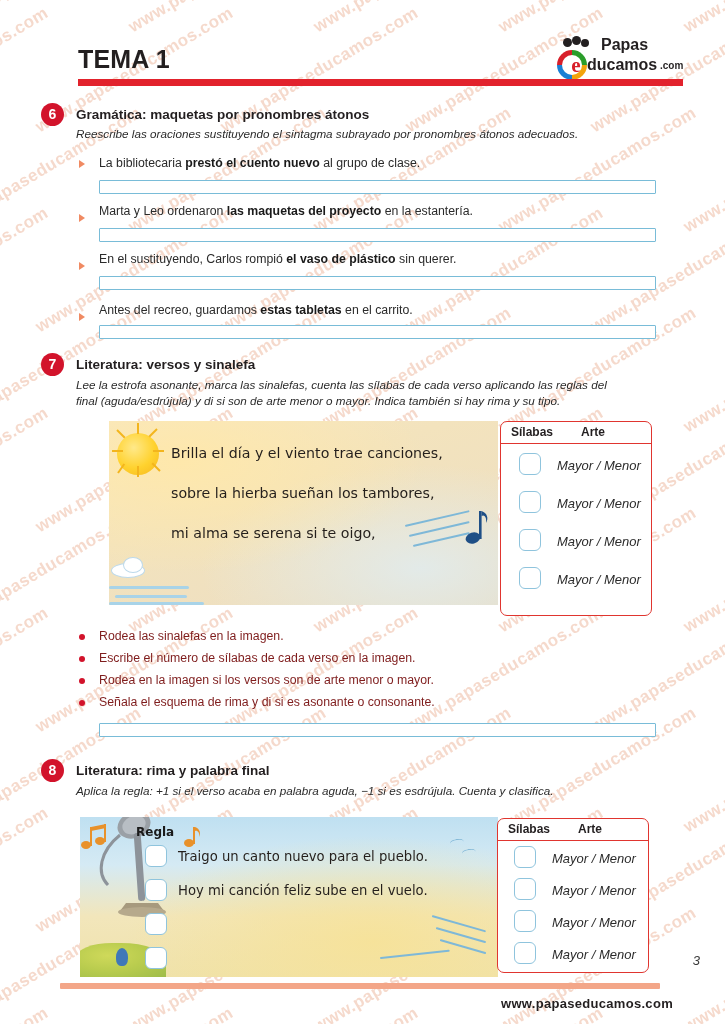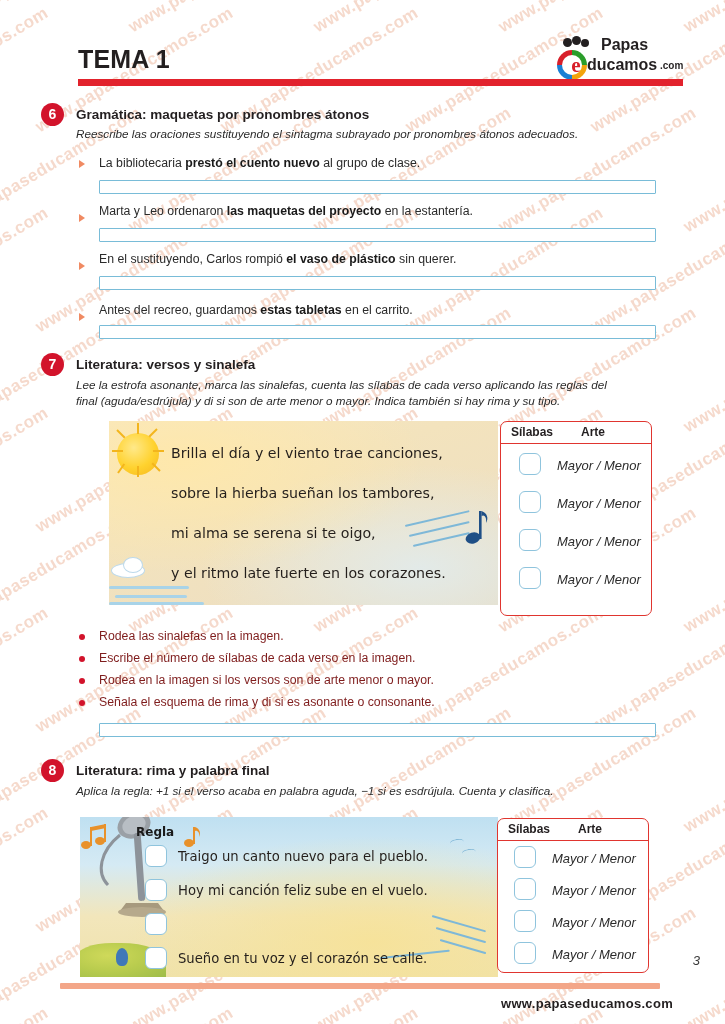--- a/index.html
+++ b/index.html
@@ -414,21 +414,20 @@
         <svg width="26" height="40" viewBox="0 0 26 40">
           <ellipse cx="8" cy="31" rx="7.5" ry="5.5" fill="#1f4f86" transform="rotate(-18 8 31)"></ellipse>
           <rect x="14" y="4" width="2.6" height="28" fill="#1f4f86"></rect>
           <path d="M16.6 4 C22 6, 24 11, 21 16 C22 10, 19 7, 16.6 9 Z" fill="#1f4f86"></path>
         </svg>
       </div>
 
       <div class="poem-line" style="left:62px;top:24px;">Brilla el día y el viento trae canciones,</div>
       <div class="poem-line" style="left:62px;top:64px;">sobre la hierba sueñan los tambores,</div>
       <div class="poem-line" style="left:62px;top:104px;">mi alma se serena si te oigo,</div>
-      <div class="poem-line" style="left:62px;top:144px;">y el ritmo late fuerte en los corazones.</div>
     </div>
 
     <div class="panel" style="left:500px;top:421px;width:152px;height:195px;">
       <div class="panel-head">
         <span class="h-sil">Sílabas</span>
         <span class="h-arte">Arte</span>
       </div>
       <div class="chk" style="left:18px;top:31px;"></div>
       <div class="mayor" style="left:56px;top:36px;">Mayor / Menor</div>
       <div class="chk" style="left:18px;top:69px;"></div>
@@ -493,21 +492,20 @@
 
       <div class="mic-chk" style="left:65px;top:28px;"></div>
       <div class="mic-line" style="left:98px;top:32px;">Traigo un canto nuevo para el pueblo.</div>
 
       <div class="mic-chk" style="left:65px;top:62px;"></div>
       <div class="mic-line" style="left:98px;top:66px;">Hoy mi canción feliz sube en el vuelo.</div>
 
       <div class="mic-chk" style="left:65px;top:96px;"></div>
 
       <div class="mic-chk" style="left:65px;top:130px;"></div>
-      <div class="mic-line" style="left:98px;top:134px;">Sueño en tu voz y el corazón se calle.</div>
     </div>
 
     <div class="panel" style="left:497px;top:818px;width:152px;height:155px;">
       <div class="panel-head">
         <span class="h-sil">Sílabas</span>
         <span class="h-arte">Arte</span>
       </div>
       <div class="chk" style="left:16px;top:27px;"></div>
       <div class="mayor" style="left:54px;top:32px;">Mayor / Menor</div>
       <div class="chk" style="left:16px;top:59px;"></div>

